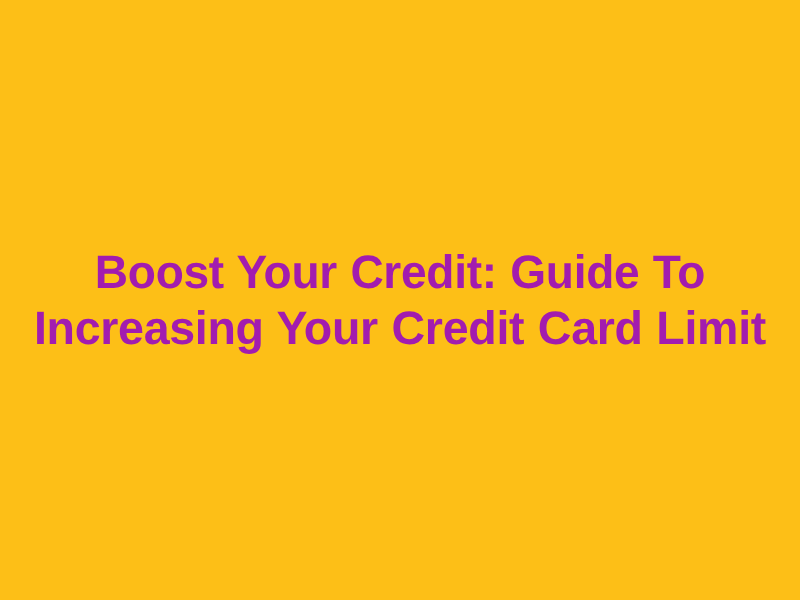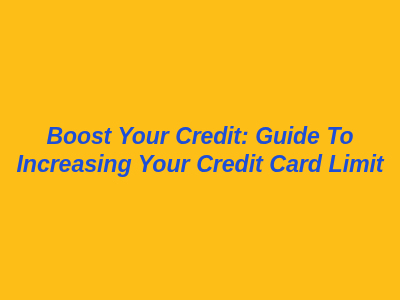--- a/index.html
+++ b/index.html
@@ -53,18 +53,18 @@
   #headline .headline-line-2 {
     transform: scaleX(0.995);
     transform-origin: center;
   }
 </style>
 </head>
 <body>
 
 <div id="thumbnail-card" style="background: rgb(253, 191, 23);">
 
-  <h1 id="headline" style="color: #1d4ed8; font-style: italic;">
+  <h1 id="headline" style="color: #a21caf;">
     <span class="headline-line headline-line-1">Boost Your Credit: Guide To</span>
     <span class="headline-line headline-line-2">Increasing Your Credit Card Limit</span>
   </h1>
 
 </div>
 
 </body></html>

